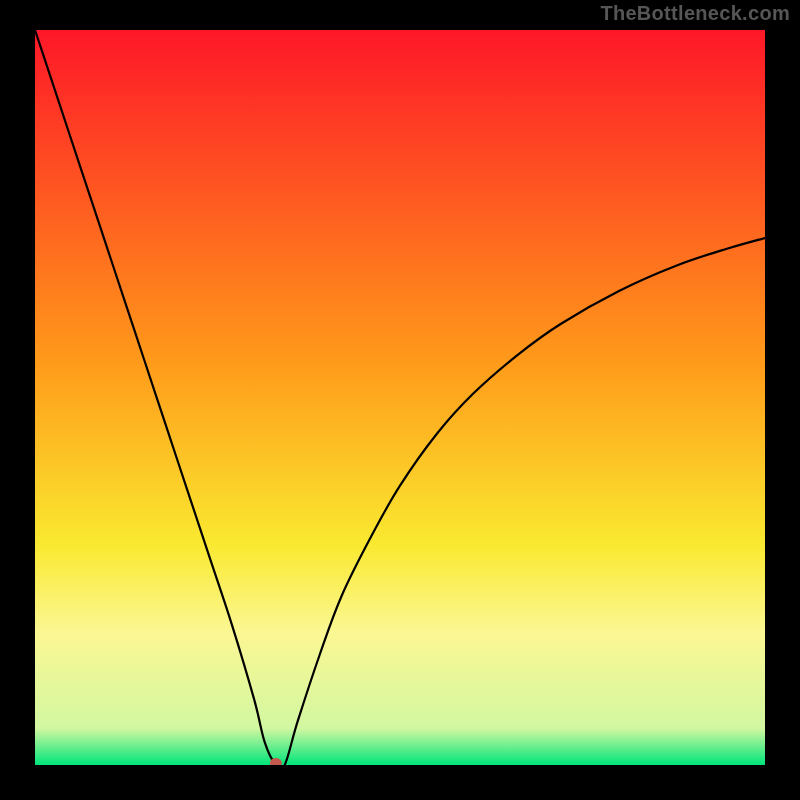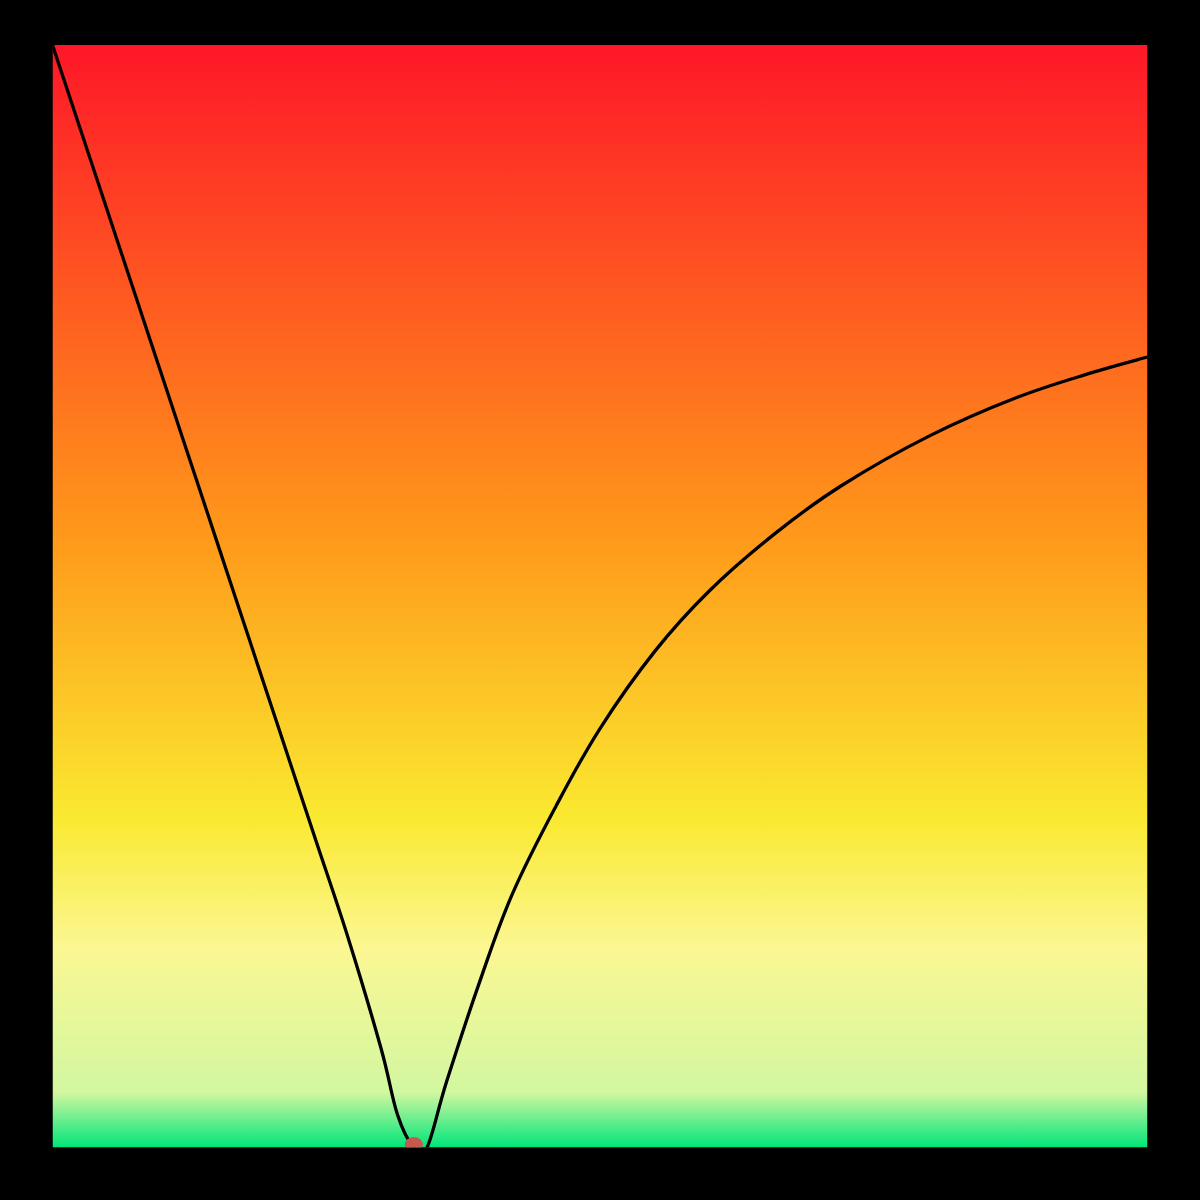--- a/index.html
+++ b/index.html
@@ -34,20 +34,21 @@
     top: 30px;
     width: 730px;
     height: 735px;
   }
   svg { display: block; }
 </style>
 </head>
 <body>
 
 <div class="frame">
+  <div class="watermark">TheBottleneck.com</div>
 
   <div class="plot-area">
     <svg id="chart-svg" width="730" height="735" viewBox="0 0 730 735">
       <defs>
         <linearGradient id="bg-grad" x1="0" y1="0" x2="0" y2="1">
             <stop offset="0%" stop-color="#fe1728"></stop>
             <stop offset="45%" stop-color="#ff9a1a"></stop>
             <stop offset="70%" stop-color="#fae930"></stop>
             <stop offset="82%" stop-color="#fbf793"></stop>
             <stop offset="95%" stop-color="#d2f7a1"></stop>

